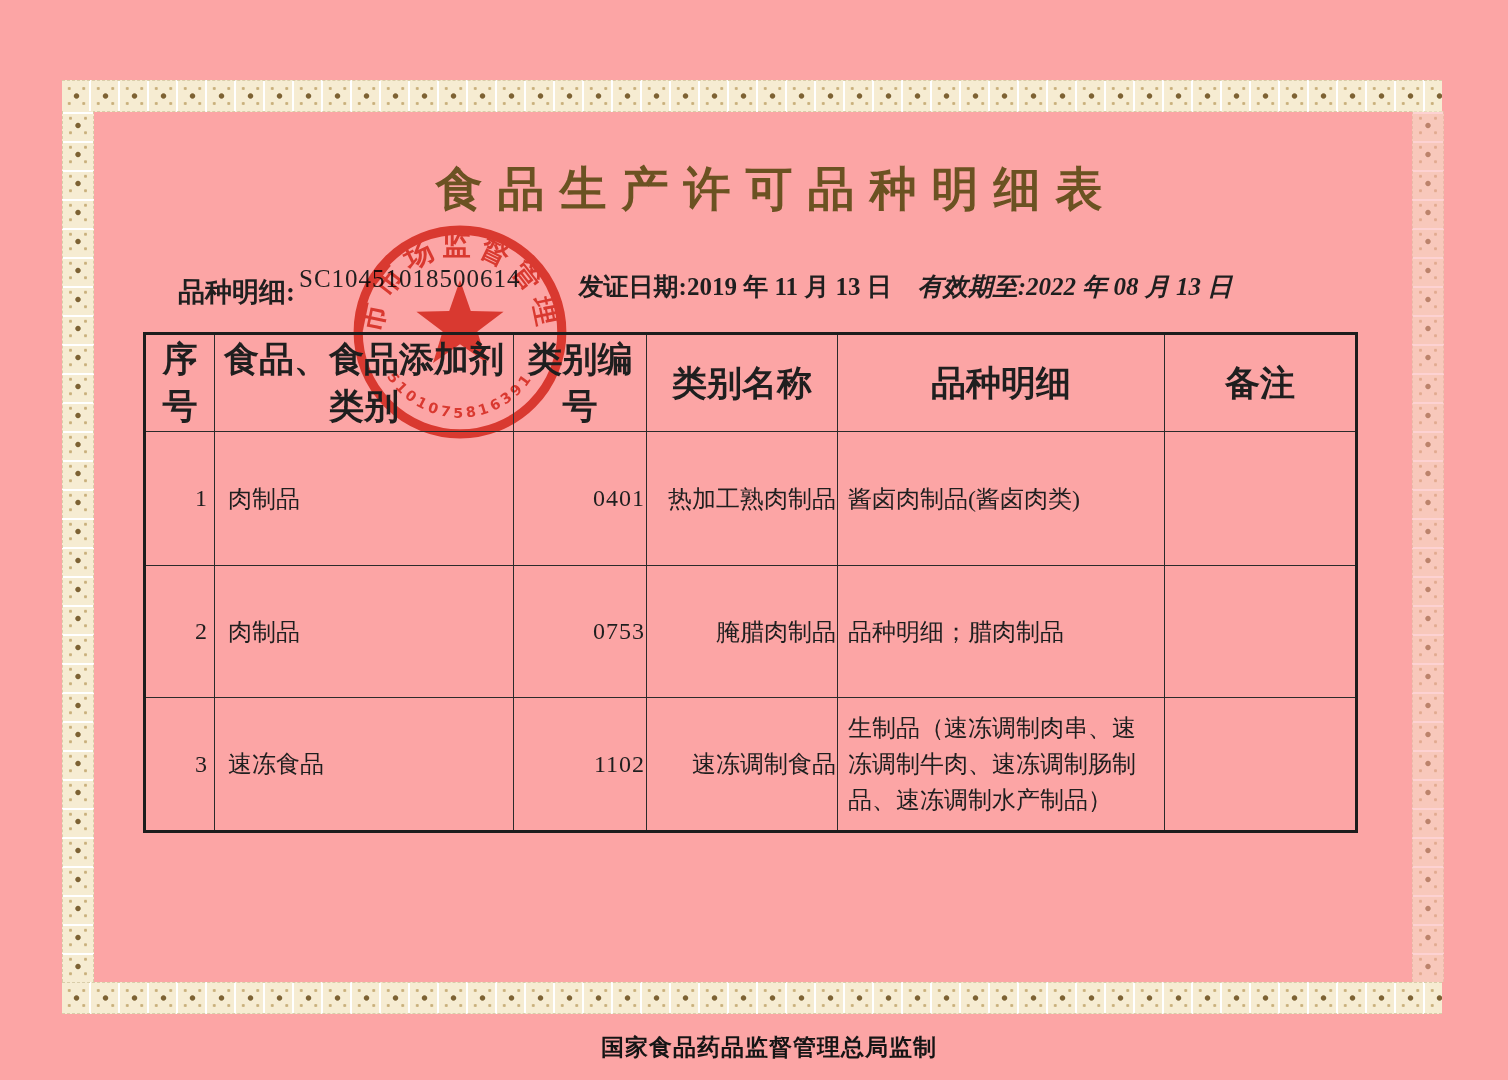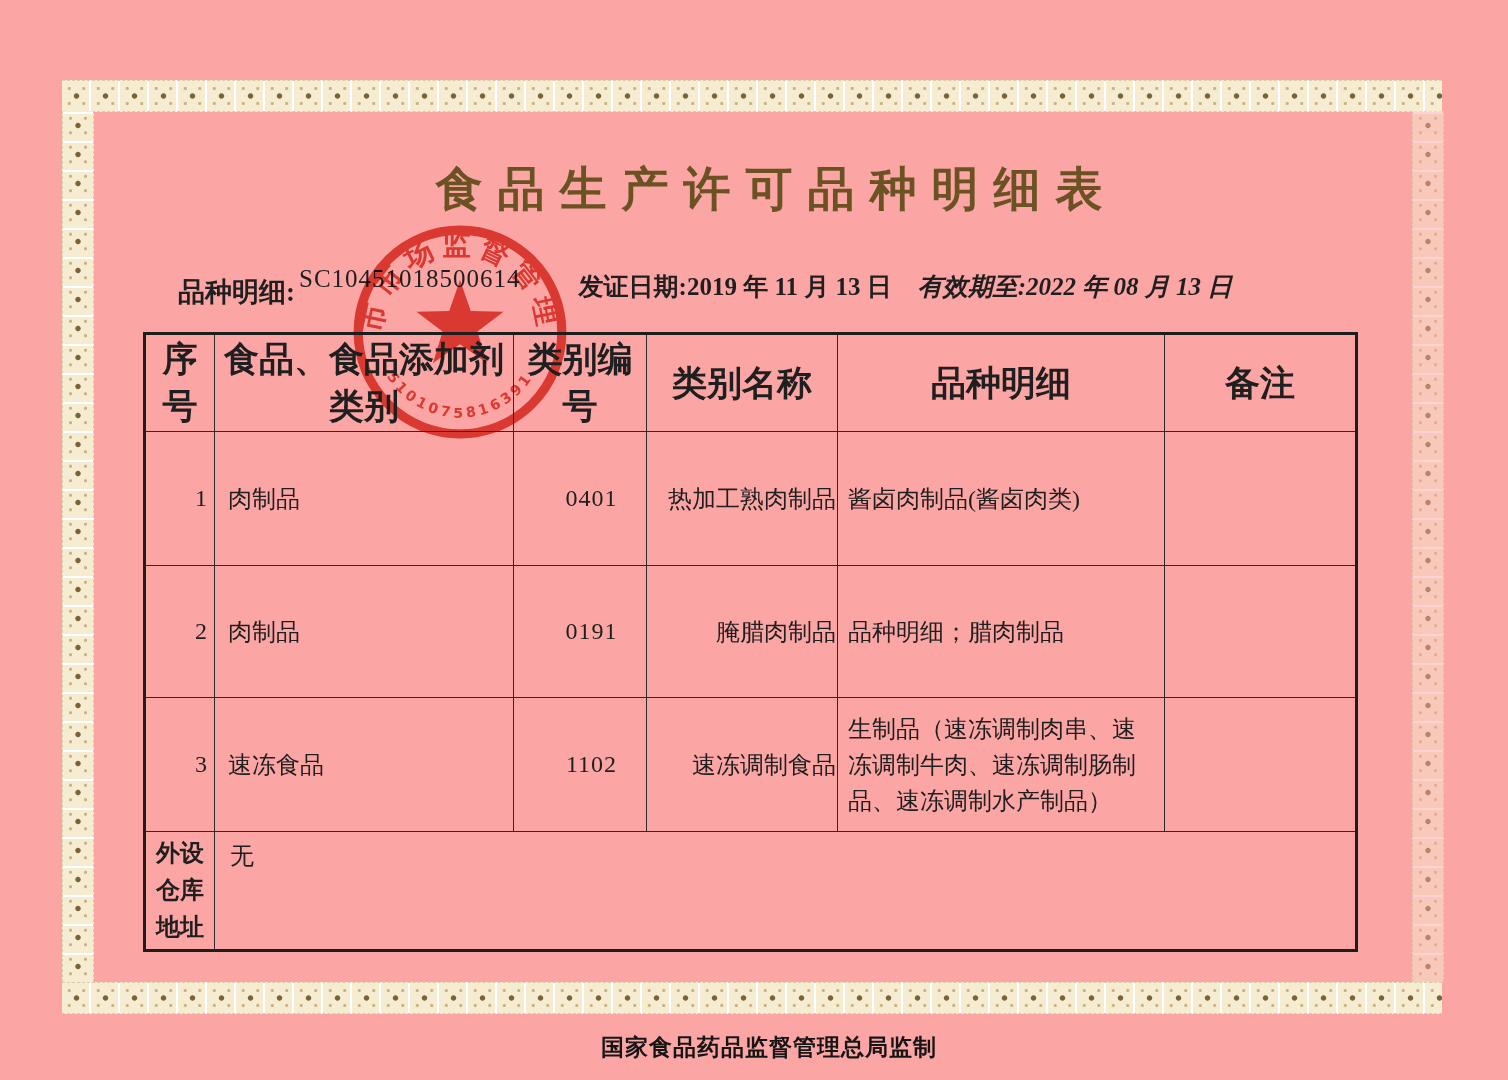--- a/index.html
+++ b/index.html
@@ -89,21 +89,21 @@
     border:1.5px solid #2b2b2b;
     font-size:24px;
     overflow:hidden;
   }
   table.lic{border:3px solid #1d1d1d;}
   table.lic thead tr{height:64px;}
   table.lic th{font-size:35px;font-weight:bold;text-align:center;}
   tr.r1{height:134px;} tr.r2{height:132px;} tr.r3{height:134px;} tr.rw{height:119px;}
   td.c-no{text-align:right;padding-right:7px;vertical-align:middle;}
   td.c-cat{text-align:left;padding-left:13px;vertical-align:middle;}
-  td.c-code{text-align:center;padding-left:24px;vertical-align:middle;letter-spacing:1px;font-family:Liberation Serif, serif;}
+  td.c-code{text-align:right;padding-left:24px;vertical-align:middle;letter-spacing:1px;font-family:Liberation Serif, serif;}
   td.c-name{text-align:right;padding-left:16px;vertical-align:middle;}
   td.c-detail{text-align:left;padding:4px 10px;vertical-align:middle;line-height:1.5;}
   td.c-remark{}
   td.c-wlabel{
     font-weight:bold;text-align:center;vertical-align:middle;
     font-size:25px;line-height:1.55;word-break:break-all;
     padding:0 6px;
   }
   td.c-wvalue{
     vertical-align:top;text-align:left;
@@ -172,35 +172,31 @@
         <td class="c-no">1</td>
         <td class="c-cat">肉制品</td>
         <td class="c-code">0401</td>
         <td class="c-name">热加工熟肉制品</td>
         <td class="c-detail">酱卤肉制品(酱卤肉类)</td>
         <td class="c-remark"></td>
       </tr>
       <tr class="r2">
         <td class="c-no">2</td>
         <td class="c-cat">肉制品</td>
-        <td class="c-code">0191</td>
+        <td class="c-code">0753</td>
         <td class="c-name">腌腊肉制品</td>
         <td class="c-detail">品种明细；腊肉制品</td>
         <td class="c-remark"></td>
       </tr>
       <tr class="r3">
         <td class="c-no">3</td>
         <td class="c-cat">速冻食品</td>
         <td class="c-code">1102</td>
         <td class="c-name">速冻调制食品</td>
         <td class="c-detail">生制品（速冻调制肉串、速冻调制牛肉、速冻调制肠制品、速冻调制水产制品）</td>
         <td class="c-remark"></td>
       </tr>
-      <tr class="rw">
-        <td class="c-wlabel">外设仓库地址</td>
-        <td class="c-wvalue" colspan="5">无</td>
-      </tr>
     </tbody>
   </table>
 
   <div class="footer-caption">国家食品药品监督管理总局监制</div>
 
 </div>
 
 </body></html>

